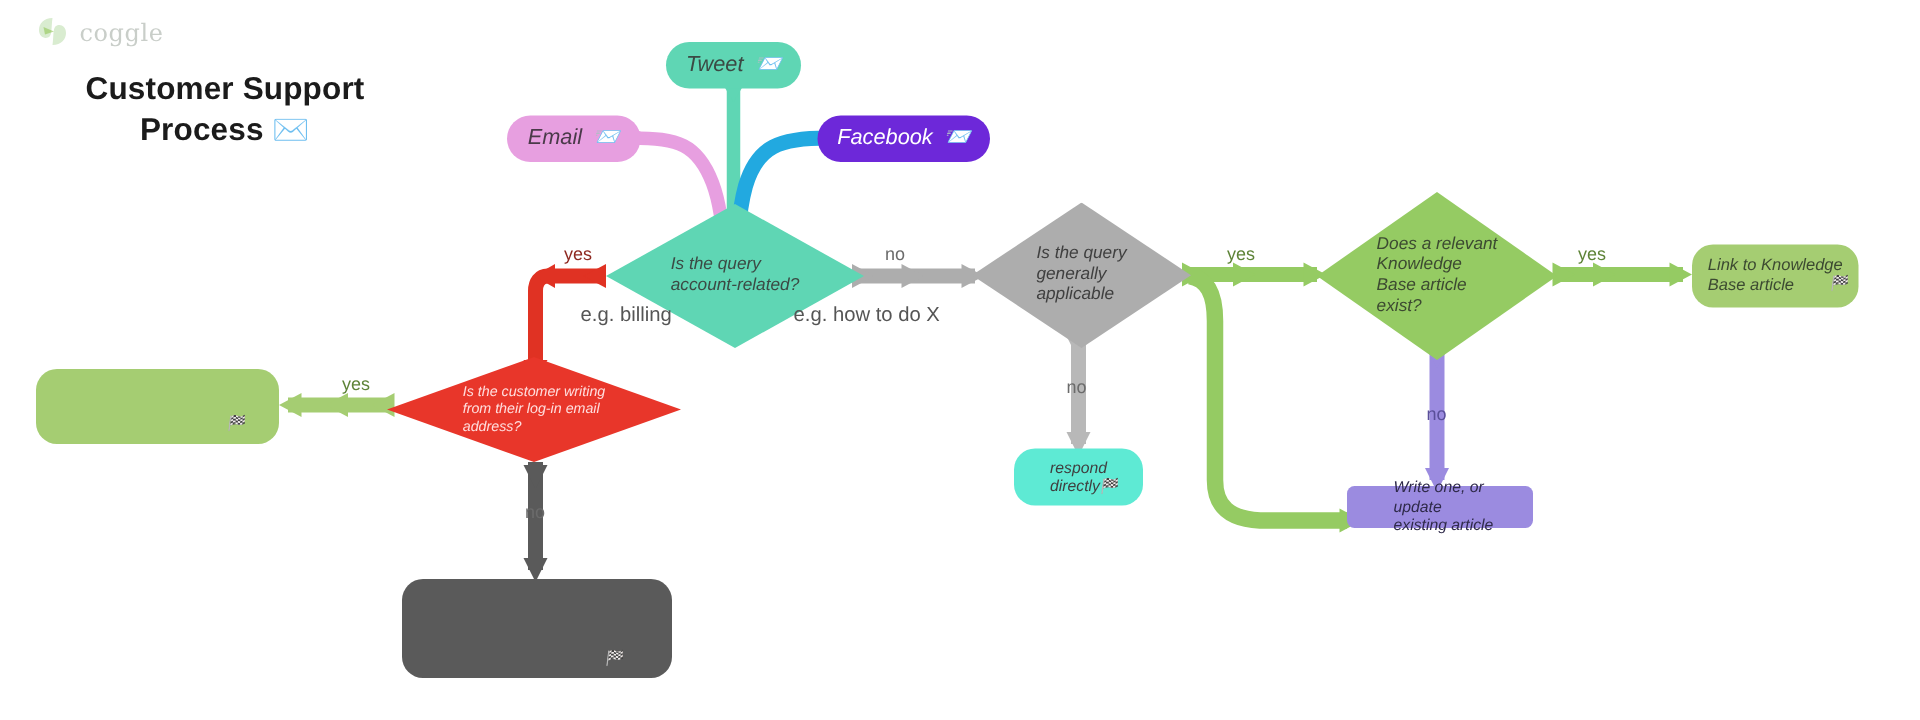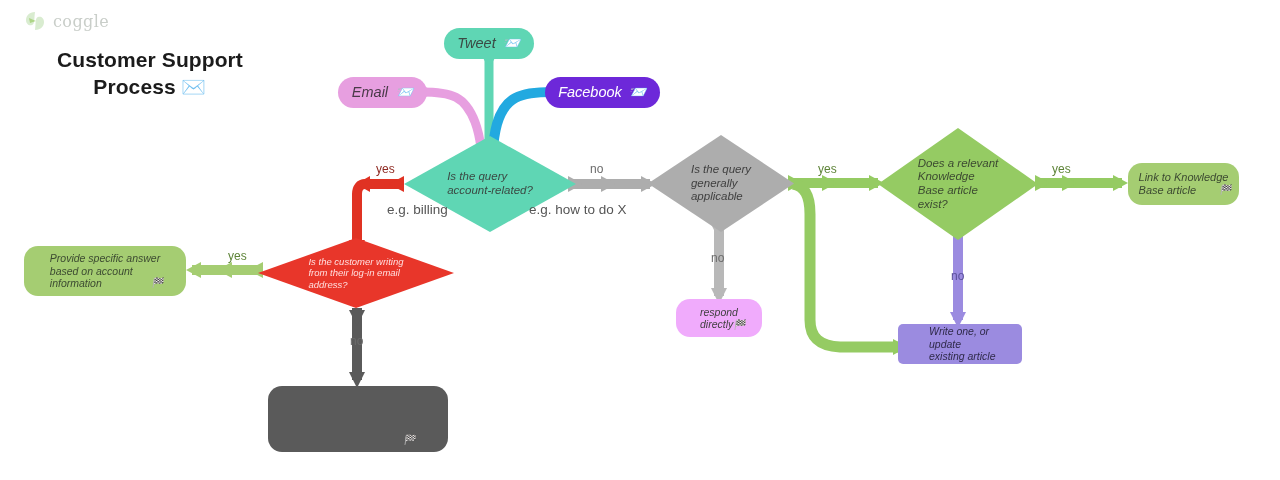--- a/index.html
+++ b/index.html
@@ -258,33 +258,30 @@
 address?</span>
   </div>
 
   <div class="node softbox" style="left:1128px; top:163px; width:111px; height:42px; background:#A5CD72; color:#3c4a31; font-size:11px;">
     <span class="txt">Link to Knowledge
 Base article</span>
     <span class="txt" style="position:absolute; right:7px; bottom:9px; padding:0; font-size:10px;">🏁</span>
   </div>
 
   <div class="node softbox" style="left:24px; top:246px; width:162px; height:50px; background:#A5CD72; color:#3c4a31; font-size:10.5px;">
-    <span class="txt">Provide specific answer
-based on account
-information</span>
     <span class="txt" style="position:absolute; left:127px; bottom:7px; padding:0; font-size:10px;">🏁</span>
   </div>
 
-  <div class="node softbox" style="left:676px; top:299px; width:86px; height:38px; background:#f0abfc; color:#3f3f3f; font-size:10.5px;">
+  <div class="node softbox" style="left:676px; top:299px; width:86px; height:38px; background:#5eead4; color:#3f3f3f; font-size:10.5px;">
     <span class="txt">respond
 directly</span>
     <span class="txt" style="position:absolute; left:57px; bottom:6px; padding:0; font-size:10px;">🏁</span>
   </div>
 
-  <div class="node rrect" style="left:898px; top:324px; width:124px; height:40px; background:#9B8BE0; color:#2f2a4a; font-size:10.5px;padding-left:25px;">
+  <div class="node rrect" style="left:898px; top:324px; width:124px; height:28px; background:#9B8BE0; color:#2f2a4a; font-size:10.5px;padding-left:25px;">
     <span class="txt">Write one, or update
 existing article</span>
   </div>
 
   <div class="node softbox" style="left:268px; top:386px; width:180px; height:66px; background:#5A5A5A; color:#f2f2f2; font-size:10.5px;">
     <span class="txt" style="position:absolute; left:135px; bottom:6px; padding:0; font-size:10px;">🏁</span>
   </div>
 
   <div class="elabel" style="left:376px; top:162px; color:#8f2a22;">yes</div>
 

